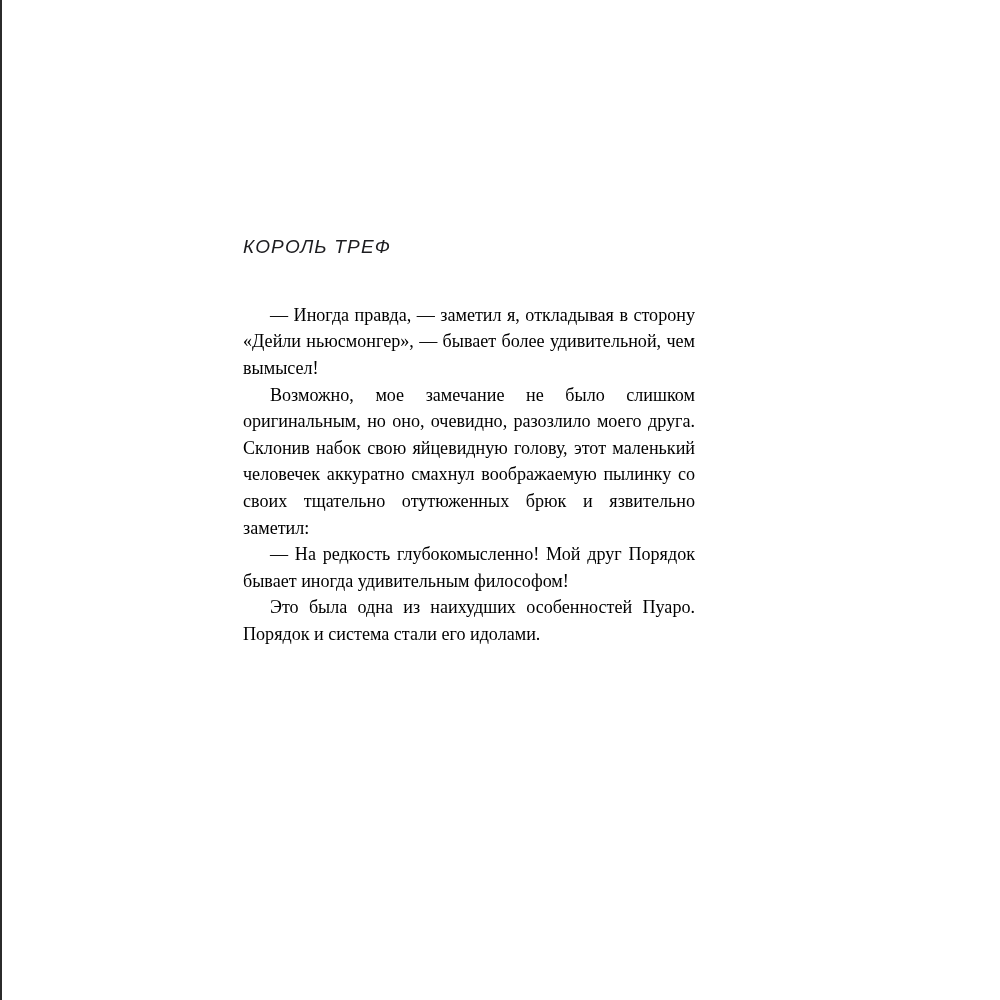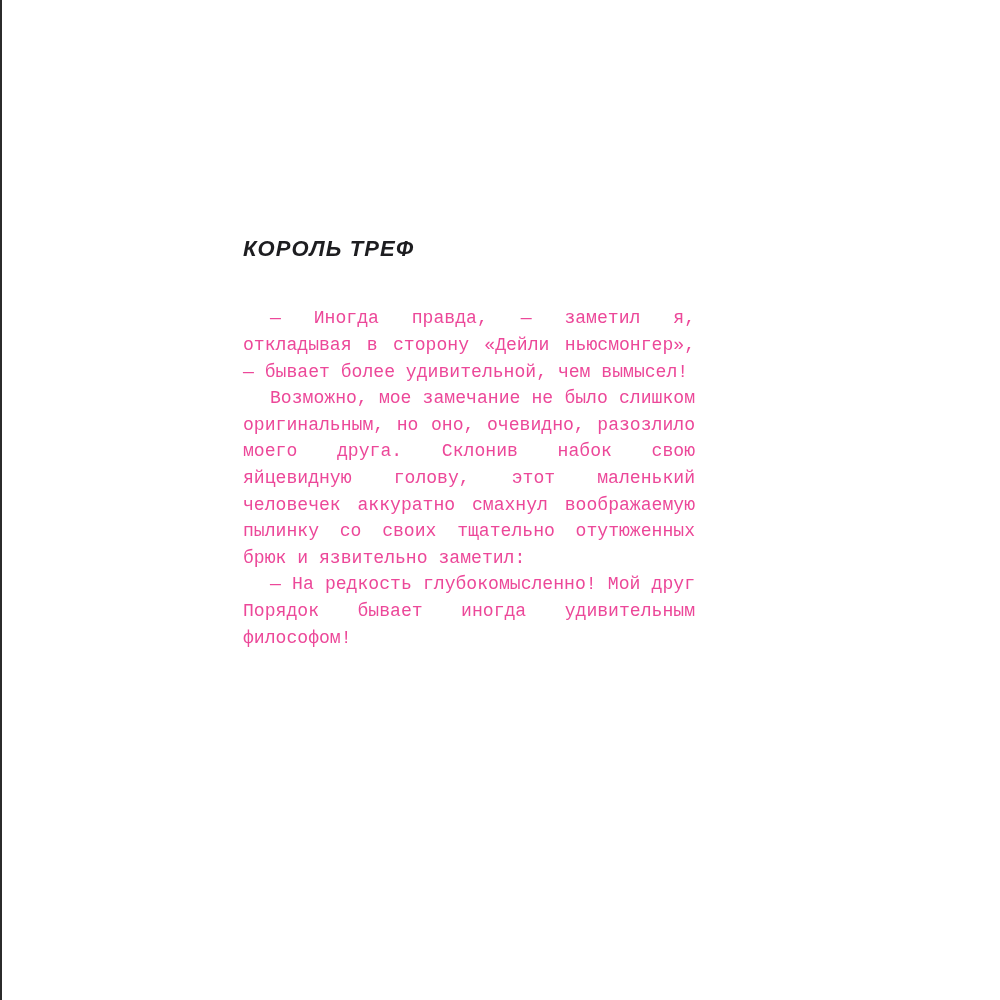--- a/index.html
+++ b/index.html
@@ -31,35 +31,35 @@
   .text-block {
     position: absolute;
     left: 243px;
     top: 236px;
     width: 452px;
   }
 
   .chapter-title {
     font-family: "Liberation Sans", "DejaVu Sans", sans-serif;
     font-style: italic;
-    font-weight: 700;
-    font-size: 22px;
+    font-weight: 400;
+    font-size: 19px;
     letter-spacing: 1.15px;
     color: #1d1d20;
     margin: 0 0 0 0;
     line-height: 1.2;
     white-space: nowrap;
   }
 
   .body-copy {
     margin-top: 43px;
-    font-family: Liberation Mono, monospace;
+    font-family: Liberation Serif, serif;
     font-size: 18.1px;
     line-height: 26.6px;
-    color: #ec4899;
+    color: #000000;
     text-align: justify;
     text-justify: inter-word;
     hyphens: manual;
     -webkit-hyphens: manual;
   }
 
   .body-copy p {
     margin: 0;
     text-indent: 27px;
     text-align: justify;
@@ -83,16 +83,17 @@
   <div class="scan-edge-left"></div>
 
   <div class="text-block">
 
     <h1 class="chapter-title">КОРОЛЬ ТРЕФ</h1>
 
     <div class="body-copy">
       <p>— Иногда правда, — заметил я, откладывая в сторону «Дейли ньюсмонгер», — бывает более удивительной, чем вымысел!</p>
       <p>Возможно, мое замечание не было слишком оригинальным, но оно, очевидно, разозлило моего друга. Склонив набок свою яйцевидную голову, этот маленький человечек аккуратно смахнул воображаемую пылинку со своих тщательно отутюженных брюк и язвительно заметил:</p>
       <p class="dialogue">— На редкость глубокомысленно! Мой друг Порядок бывает иногда удивительным философом!</p>
+      <p>Это была одна из наихудших особенностей Пуаро. Порядок и система стали его идолами.</p>
     </div>
 
   </div>
 </div>
 
 </body></html>

